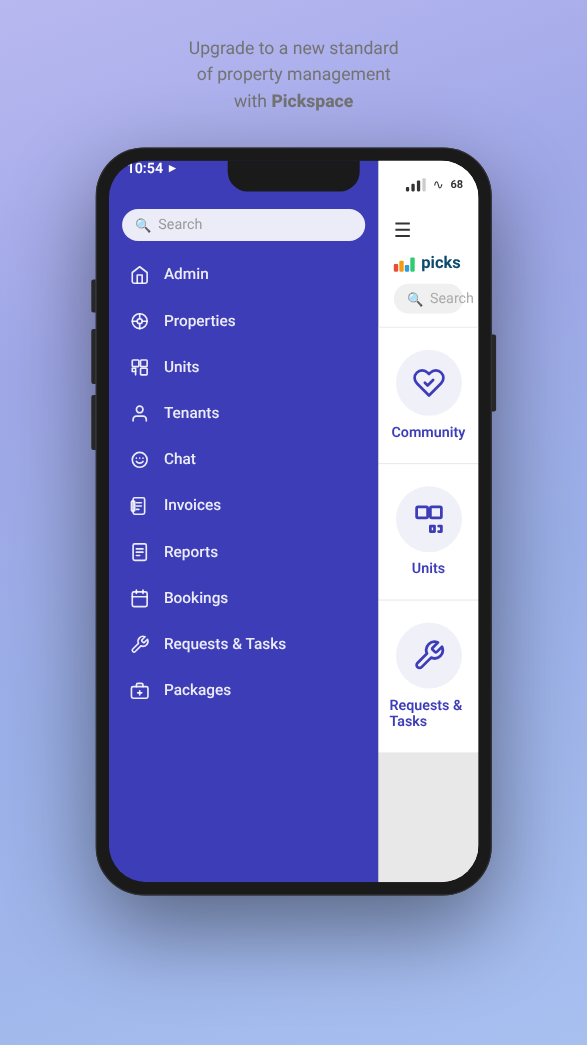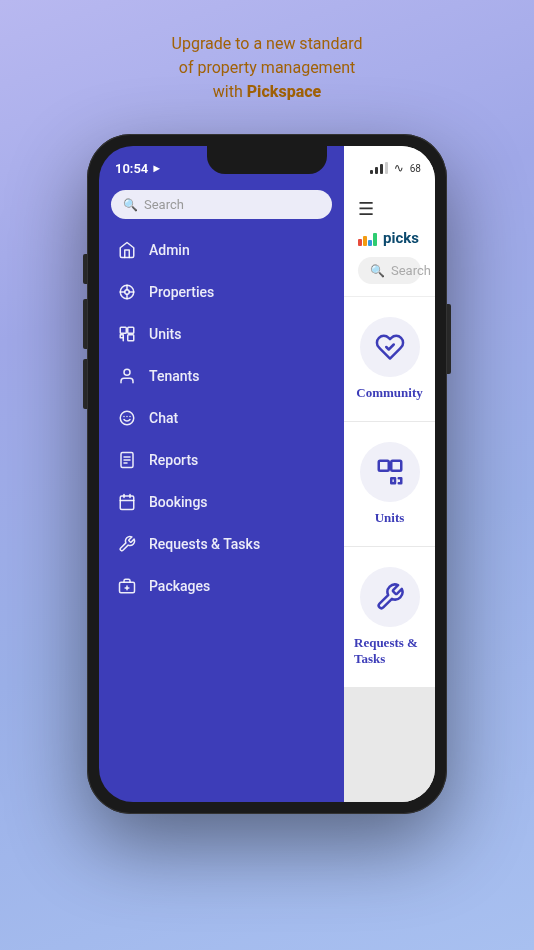--- a/index.html
+++ b/index.html
@@ -20,21 +20,21 @@
       color: #1a1a2e;
     }
     .header-title {
       font-size: 28px;
       font-weight: 800;
       color: #1a1a3e;
       margin-bottom: 10px;
     }
     .header-subtitle {
       font-size: 16px;
-      color: #a16207;
+      color: #737373;
       line-height: 1.5;
     }
     .header-subtitle strong {
       font-weight: 800;
     }
 
     .phone-wrapper {
       position: relative;
       width: 360px;
       height: 680px;
@@ -77,21 +77,21 @@
       background: #3d3db8;
       display: flex;
       flex-direction: column;
       flex-shrink: 0;
       height: 100%;
     }
 
     .status-bar-left {
       height: 44px;
       display: flex;
-      align-items: center;
+      align-items: flex-start;
       padding: 0 16px;
       color: white;
       font-size: 13px;
       font-weight: 600;
     }
 
     .sidebar-header {
       display: flex;
       align-items: center;
       padding: 8px 16px 14px;
@@ -192,21 +192,21 @@
       align-items: flex-end;
       height: 12px;
     }
     .signal-bar {
       width: 3px;
       background: #333;
       border-radius: 1px;
     }
     .battery-text {
       font-size: 10px;
-      font-weight: 400;
+      font-weight: 700;
       color: #333;
     }
 
     .content-topbar {
       background: white;
       padding: 8px 14px 12px;
       border-bottom: 1px solid #eee;
     }
     .hamburger {
       font-size: 18px;
@@ -281,21 +281,20 @@
     }
     .grid-icon-circle svg {
       width: 30px;
       height: 30px;
     }
 
     .grid-label {
       font-size: 13px;
       font-weight: 600;
       color: #3d3db8;
-      font-family: Liberation Serif, serif;
     }
 
     
     .phone-notch {
       position: absolute;
       top: 12px;
       left: 50%;
       transform: translateX(-50%);
       width: 120px;
       height: 28px;
@@ -430,20 +429,32 @@
             <span class="nav-icon">
               <svg viewBox="0 0 24 24" fill="none" stroke="currentColor" stroke-width="2" stroke-linecap="round" stroke-linejoin="round">
                 <circle cx="12" cy="12" r="9"></circle>
                   <path d="M8 10h.01M12 10h.01M16 10h.01"></path>
                   <path d="M8 14s1.5 2 4 2 4-2 4-2"></path>
               </svg>
             </span>
             <span>Chat</span>
           </div>
 
+          <div class="nav-item">
+            <span class="nav-icon">
+              <svg viewBox="0 0 24 24" fill="none" stroke="currentColor" stroke-width="2" stroke-linecap="round" stroke-linejoin="round">
+                <rect x="4" y="2" width="14" height="20" rx="2"></rect>
+                  <line x1="8" y1="8" x2="14" y2="8"></line>
+                  <line x1="8" y1="12" x2="14" y2="12"></line>
+                  <line x1="8" y1="16" x2="11" y2="16"></line>
+                  <rect x="2" y="6" width="4" height="12" rx="1"></rect>
+              </svg>
+            </span>
+            <span>Invoices</span>
+          </div>
 
           <div class="nav-item">
             <span class="nav-icon">
               <svg viewBox="0 0 24 24" fill="none" stroke="currentColor" stroke-width="2" stroke-linecap="round" stroke-linejoin="round">
                 <rect x="4" y="2" width="16" height="20" rx="2"></rect>
                   <line x1="8" y1="8" x2="16" y2="8"></line>
                   <line x1="8" y1="12" x2="16" y2="12"></line>
                   <line x1="8" y1="16" x2="12" y2="16"></line>
               </svg>
             </span>

